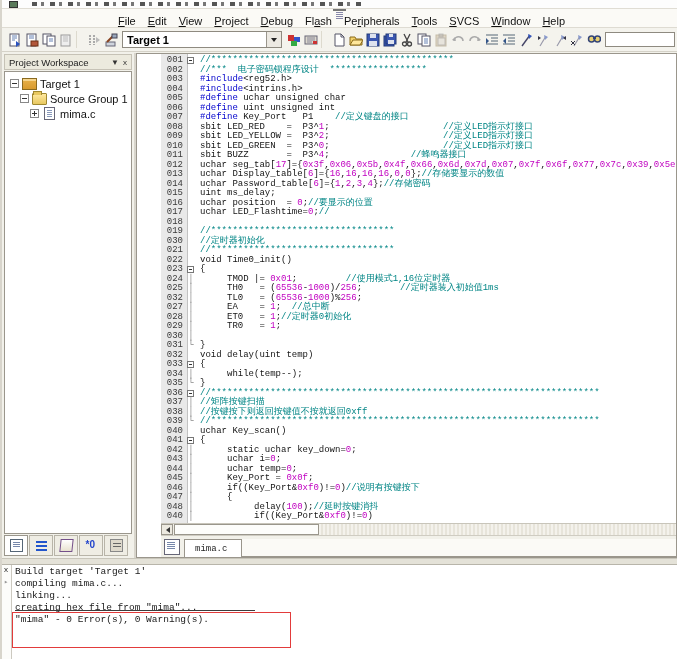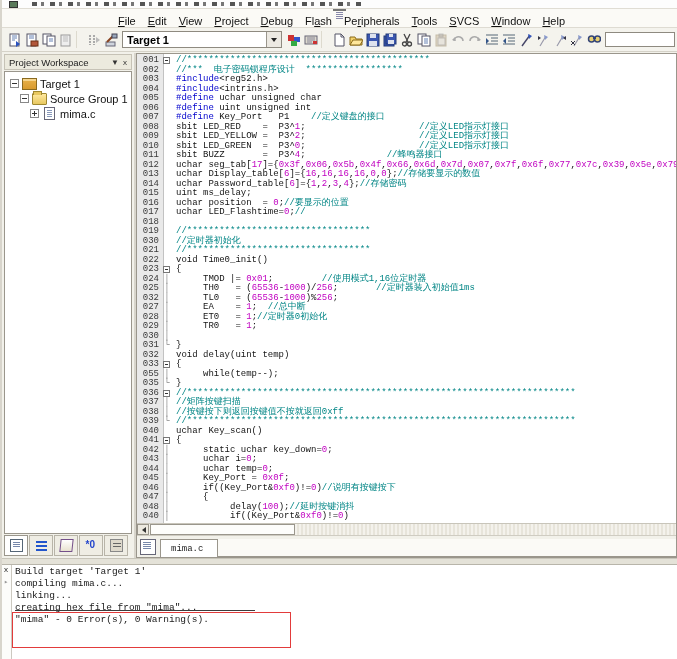--- a/index.html
+++ b/index.html
@@ -48,21 +48,21 @@
   .lp-tab.sel { background:#fff; border-color:#9a968c; }
   .ltico { width:13px; height:13px; position:relative; }
   .ltico.files-icon { background:#fff; border:1px solid #567; }
   .ltico.files-icon:before { content:""; position:absolute; left:2px; top:2px; width:7px; height:1px; box-shadow:0 2px 0 #78a, 0 4px 0 #78a; background:#78a; }
   .ltico.regs-icon:before { content:""; position:absolute; left:1px; top:2px; width:11px; height:2px; background:#2255cc; box-shadow:0 4px 0 #2255cc, 0 8px 0 #2255cc; }
   .ltico.books-icon { background:linear-gradient(#fff,#e8e2d0); border:1px solid #74508a; transform:skewX(-6deg); }
   .ltico.functions-icon:before { content:"*0"; color:#2244cc; font-size:10px; font-weight:bold; position:absolute; top:0; left:1px; }
   .ltico.templates-icon { background:#ded9cc; border:1px solid #888; }
   .ltico.templates-icon:before{ content:""; position:absolute; left:2px; top:3px; width:8px; height:1px; background:#666; box-shadow:0 3px 0 #666; }
 
-  .editor { flex:1; display:flex; flex-direction:column; background:#fff; border:1px solid #9a968c; position:relative; min-width:0; }
+  .editor { flex:1; display:flex; flex-direction:column; background:#fff; border:1px solid #9a968c; position:relative; min-width:0;padding-left:24px; }
   .code-area { flex:1; overflow:hidden; position:relative; font-family:"Liberation Mono", monospace; font-size:9px; padding-top:2px;
     background:linear-gradient(90deg, #e9e9e9 0 26px, #c2c2c2 26px 27px, #fff 27px); }
   .eline { height:9.5px; line-height:9.5px; display:flex; white-space:pre; }
   .lno { width:25px; color:#3a3a3a; text-align:right; padding-right:3px; flex:none; }
   .fold { width:10px; flex:none; color:#888; text-align:center; position:relative; }
   .foldbox { position:absolute; left:1px; top:1px; width:7px; height:7px; border:1px solid #777; background:#fff; }
   .foldbox:before { content:""; position:absolute; left:1px; right:1px; top:2px; height:1px; background:#333; }
   .codetext { padding-left:4px; color:#141414; flex:none; }
   .com { color:var(--c-com); }
   .pp { color:var(--c-pp); }
@@ -349,21 +349,21 @@
           <div class="eline"><span class="lno">024</span><span class="fold">│</span><span class="codetext">     TMOD |= <span class="num">0x01</span>;         <span class="com">//使用模式1,16位定时器</span></span></div>
           <div class="eline"><span class="lno">025</span><span class="fold">│</span><span class="codetext">     TH0   = (<span class="num">65536</span>-<span class="num">1000</span>)/<span class="num">256</span>;       <span class="com">//定时器装入初始值1ms</span></span></div>
           <div class="eline"><span class="lno">032</span><span class="fold">│</span><span class="codetext">     TL0   = (<span class="num">65536</span>-<span class="num">1000</span>)%<span class="num">256</span>;</span></div>
           <div class="eline"><span class="lno">027</span><span class="fold">│</span><span class="codetext">     EA    = <span class="num">1</span>;  <span class="com">//总中断</span></span></div>
           <div class="eline"><span class="lno">028</span><span class="fold">│</span><span class="codetext">     ET0   = <span class="num">1</span>;<span class="com">//定时器0初始化</span></span></div>
           <div class="eline"><span class="lno">029</span><span class="fold">│</span><span class="codetext">     TR0   = <span class="num">1</span>;</span></div>
           <div class="eline"><span class="lno">030</span><span class="fold">│</span><span class="codetext"></span></div>
           <div class="eline"><span class="lno">031</span><span class="fold">└</span><span class="codetext">}</span></div>
           <div class="eline"><span class="lno">032</span><span class="fold"></span><span class="codetext">void delay(uint temp)</span></div>
           <div class="eline"><span class="lno">033</span><span class="fold"><span class="foldbox"></span></span><span class="codetext">{</span></div>
-          <div class="eline"><span class="lno">055</span><span class="fold">│</span><span class="codetext">     while(temp--);</span></div>
+          <div class="eline"><span class="lno">034</span><span class="fold">│</span><span class="codetext">     while(temp--);</span></div>
           <div class="eline"><span class="lno">035</span><span class="fold">└</span><span class="codetext">}</span></div>
           <div class="eline"><span class="lno">036</span><span class="fold"><span class="foldbox"></span></span><span class="codetext"><span class="com">//************************************************************************</span></span></div>
           <div class="eline"><span class="lno">037</span><span class="fold">│</span><span class="codetext"><span class="com">//矩阵按键扫描</span></span></div>
           <div class="eline"><span class="lno">038</span><span class="fold">│</span><span class="codetext"><span class="com">//按键按下则返回按键值不按就返回0xff</span></span></div>
           <div class="eline"><span class="lno">039</span><span class="fold">└</span><span class="codetext"><span class="com">//************************************************************************</span></span></div>
           <div class="eline"><span class="lno">040</span><span class="fold"></span><span class="codetext">uchar Key_scan()</span></div>
           <div class="eline"><span class="lno">041</span><span class="fold"><span class="foldbox"></span></span><span class="codetext">{</span></div>
           <div class="eline"><span class="lno">042</span><span class="fold">│</span><span class="codetext">     static uchar key_down=<span class="num">0</span>;</span></div>
           <div class="eline"><span class="lno">043</span><span class="fold">│</span><span class="codetext">     uchar i=<span class="num">0</span>;</span></div>
           <div class="eline"><span class="lno">044</span><span class="fold">│</span><span class="codetext">     uchar temp=<span class="num">0</span>;</span></div>

